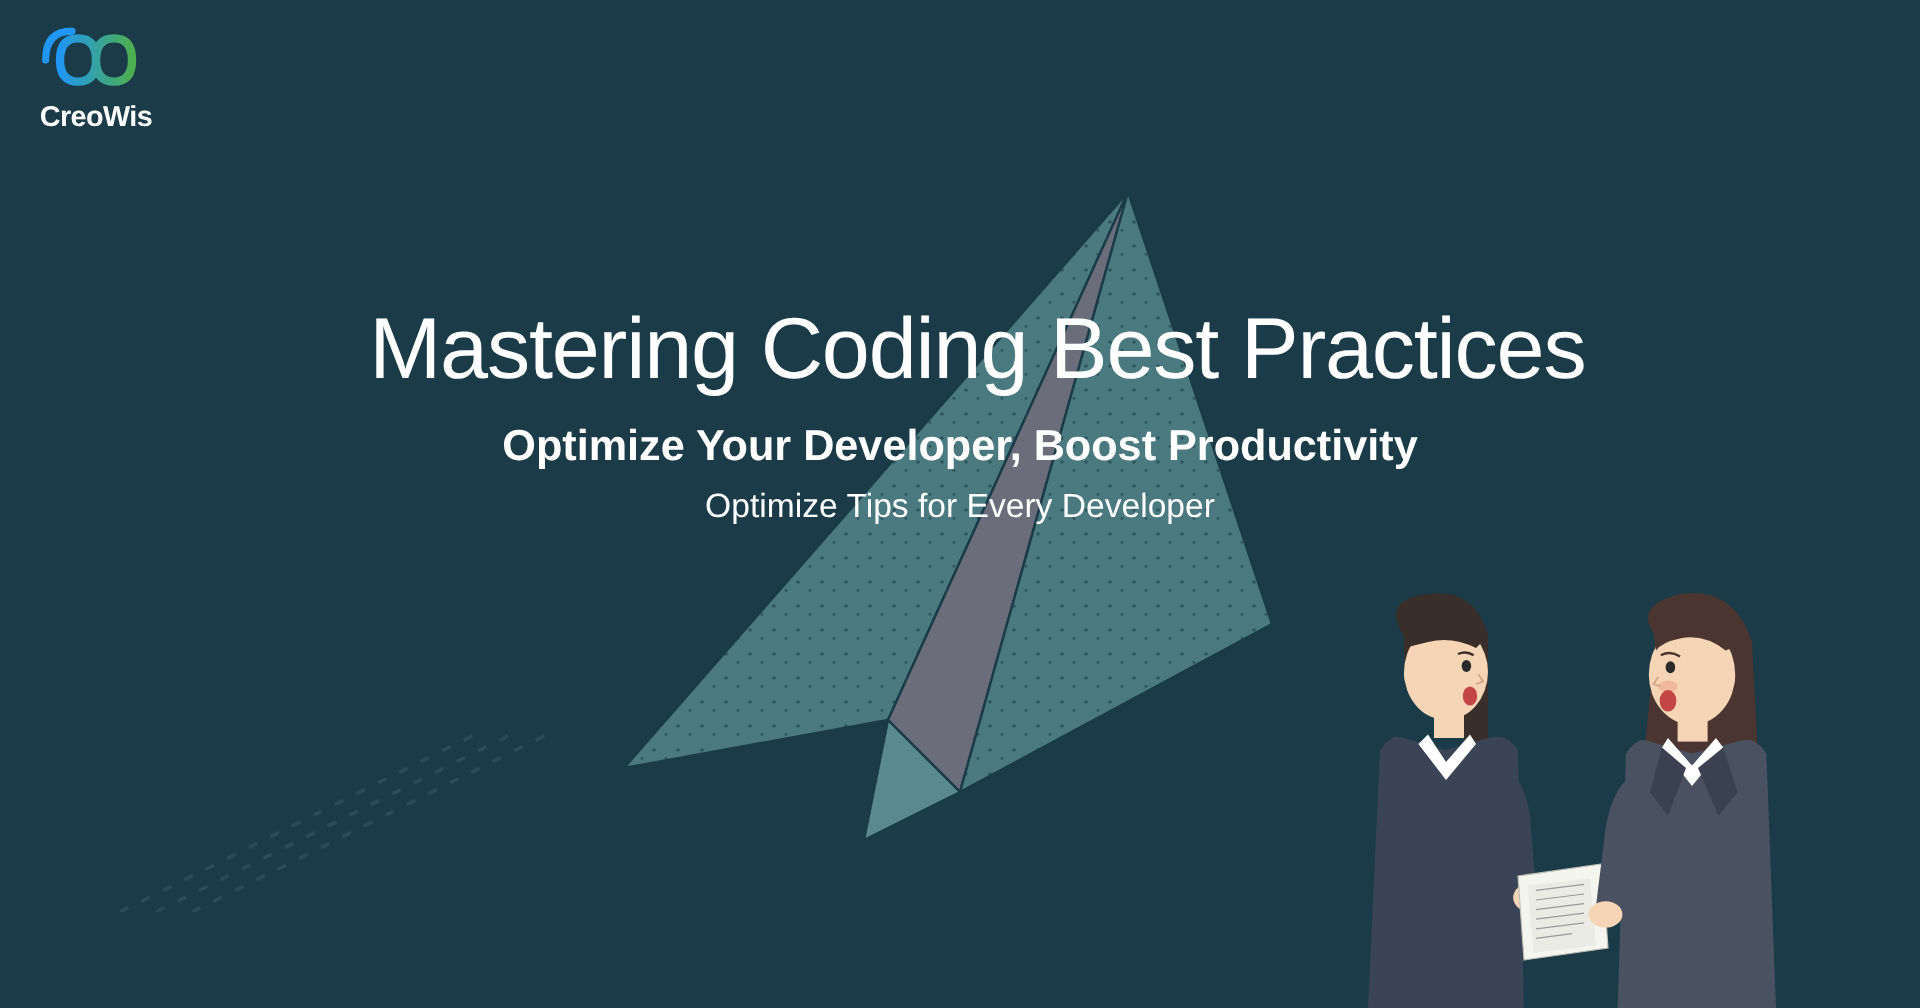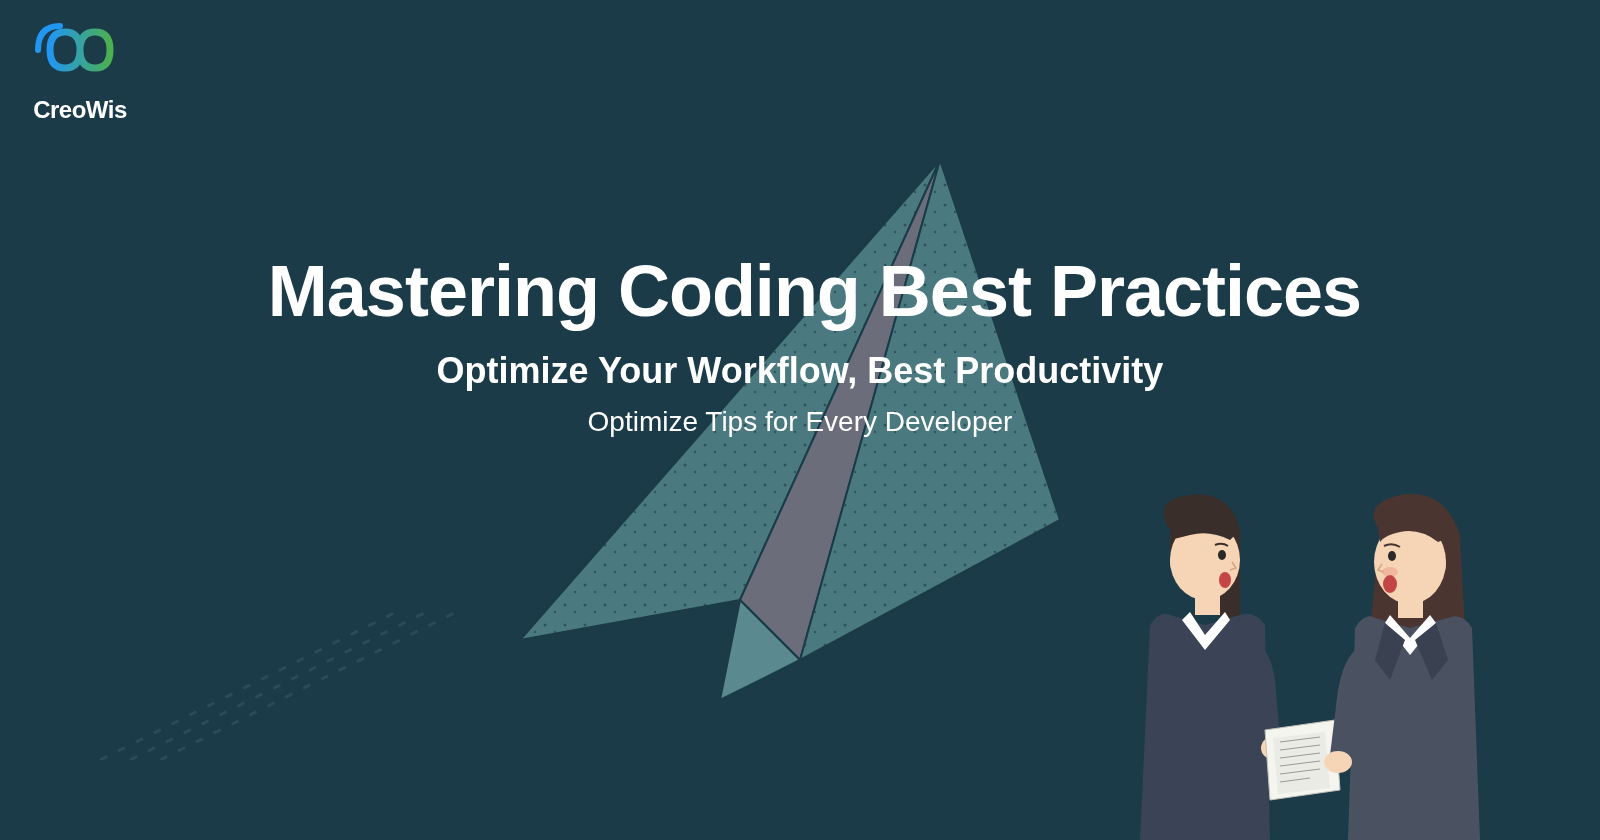--- a/index.html
+++ b/index.html
@@ -29,21 +29,21 @@
     .logo-icon {
       width: 100px;
       height: 60px;
       position: relative;
     }
     
     .logo-text {
       color: #ffffff;
       font-size: 24px;
       font-weight: 700;
-      margin-top: 16px;
+      margin-top: 4px;
       letter-spacing: -0.5px;
     }
     
     .paper-airplane {
       position: absolute;
       top: 140px;
       left: 420px;
       width: 700px;
       height: 600px;
       z-index: 1;
@@ -55,21 +55,21 @@
       left: 50%;
       transform: translateX(-50%);
       text-align: center;
       z-index: 2;
       width: 100%;
     }
     
     .title {
       color: #ffffff;
       font-size: 72px;
-      font-weight: 700;
+      font-weight: 400;
       letter-spacing: -1px;
       margin-bottom: 18px;
       padding-left: 29px;
     }
     
     .subtitle {
       color: #ffffff;
       font-size: 36px;
       font-weight: 700;
       margin-bottom: 14px;
@@ -138,21 +138,21 @@
   <path d="M 320 460 L 520 20 L 380 520 Z" fill="#6b6d7a" stroke="#1a3b47" stroke-width="2"></path>
 
   <path d="M 380 520 L 520 20 L 640 380 Z" fill="#4a7a7f" stroke="#1a3b47" stroke-width="2"></path>
   <path d="M 380 520 L 520 20 L 640 380 Z" fill="url(#dots)" opacity="0.6"></path>
 
   <path d="M 320 460 L 380 520 L 300 560 Z" fill="#5a8a8f" stroke="#1a3b47" stroke-width="2"></path>
 </svg>
 
 <div class="content">
   <h1 class="title">Mastering Coding Best Practices</h1>
-  <h2 class="subtitle">Optimize Your Workflow, Best Productivity</h2>
+  <h2 class="subtitle">Optimize Your Developer, Boost Productivity</h2>
   <p class="tagline">Optimize Tips for Every Developer</p>
 </div>
 
 <svg class="people-illustration" viewBox="0 0 460 380">
 
   <g transform="translate(40, 20)">
 
     <path d="M 60 50 Q 40 20, 80 15 Q 120 10, 130 50 L 130 140 Q 130 160, 110 165 L 110 90 Q 110 70, 90 70 L 60 70 Z" fill="#3a2e2a"></path>
 
     <ellipse cx="95" cy="80" rx="35" ry="40" fill="#f5d5b5"></ellipse>

